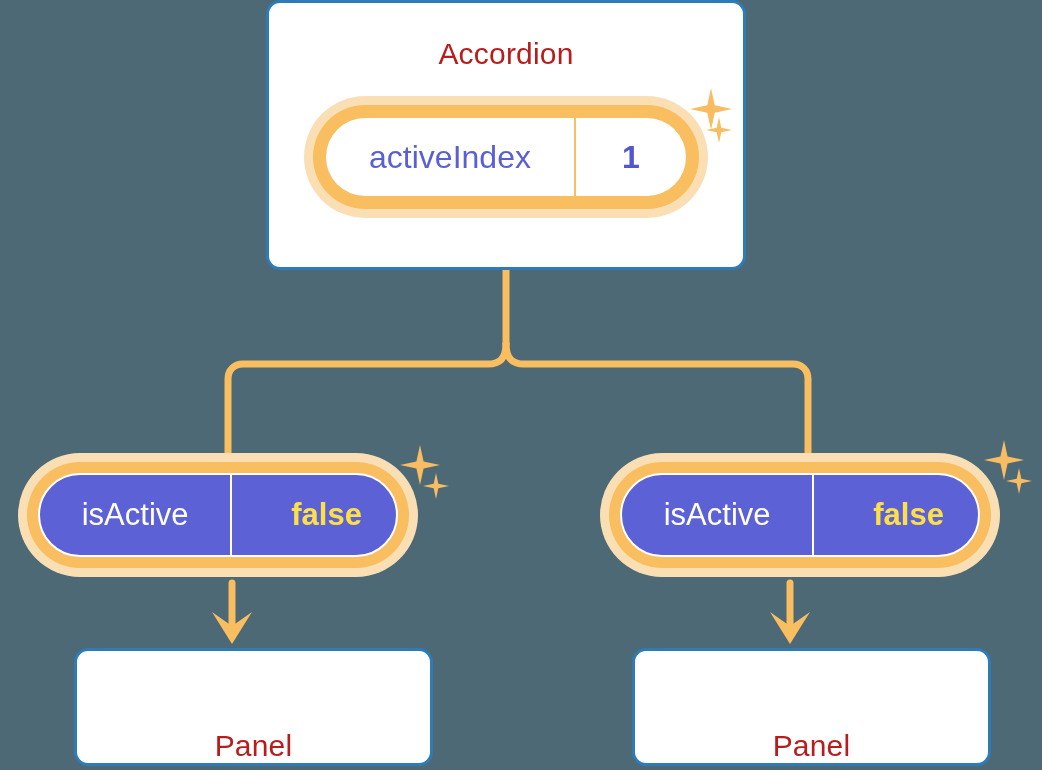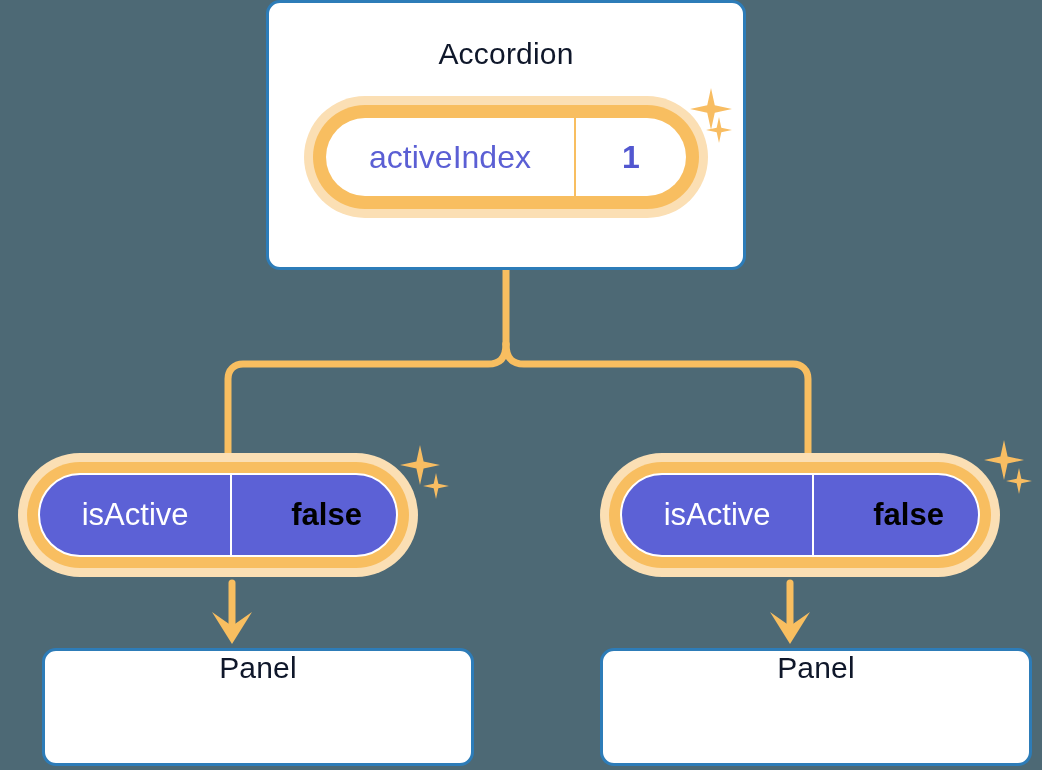--- a/index.html
+++ b/index.html
@@ -34,38 +34,39 @@
     position: absolute;
     background: #ffffff;
     border: 3px solid #2d7cb8;
     border-radius: 14px;
     box-sizing: border-box;
     display: flex;
     flex-direction: column;
     align-items: center;
   }
   .card-title {
-    color: #0f172a;
+    color: #b91c1c;
     font-size: 30px;
     font-weight: 400;
     letter-spacing: .2px;
     white-space: nowrap;
   }
 
   #card-accordion {
     left: 266px;
     top: 0px;
     width: 480px;
     height: 270px;
     padding-top: 34px;
   }
   .panel-card {
-    width: 432px;
+    width: 359px;
     height: 118px;
-    justify-content: flex-start;
+    justify-content: flex-end;
+    margin-left: 32px;
   }
   #card-panel-left  { left: 42px;  top: 648px; }
   #card-panel-right { left: 600px; top: 648px; }
 
   
   .pill {
     position: absolute;
     display: flex;
     align-items: stretch;
     box-sizing: border-box;
@@ -133,21 +134,21 @@
   }
   .pill-state .pill-key {
     flex: 0 0 54%;
     color: #ffffff;
     font-size: 31px;
     font-weight: 400;
     border-right: 2px solid #ffffff;
   }
   .pill-state .pill-val {
     flex: 1 1 auto;
-    color: #000000;
+    color: #fde047;
     font-size: 31px;
     font-weight: 700;
     padding-left: 25px;
   }
 
   
   .sparkle {
     position: absolute;
     background: #f8bd62;
     

